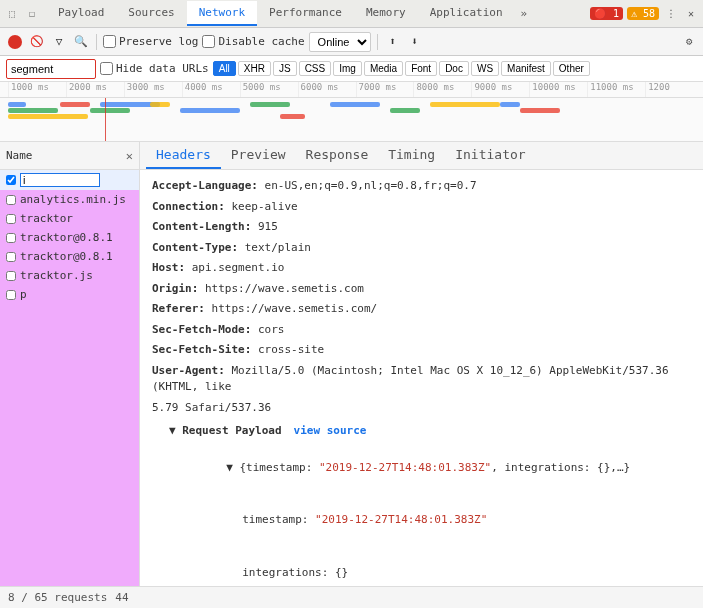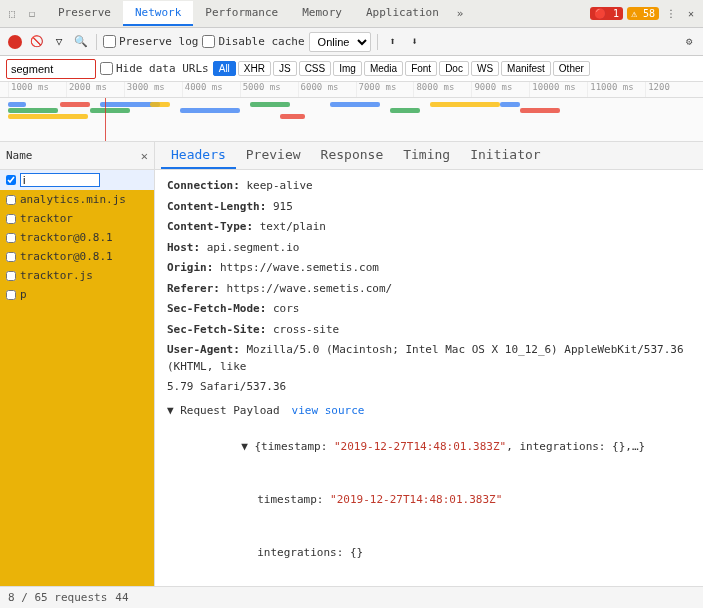--- a/index.html
+++ b/index.html
@@ -210,23 +210,23 @@
     }
 
     
     .main-content {
       display: flex;
       height: calc(608px - 28px - 28px - 26px - 60px - 22px);
     }
 
     
     .left-panel {
-      width: 155px;
+      width: 140px;
       border-right: 1px solid #ddd;
-      background: #eab308;
+      background: #f0abfc;
       overflow-y: auto;
       flex-shrink: 0;
     }
     .panel-header {
       display: flex;
       align-items: center;
       padding: 4px 6px;
       border-bottom: 1px solid #ddd;
       background: #f5f5f5;
       height: 28px;
@@ -317,25 +317,26 @@
       font-weight: 600;
       color: #333;
     }
     .detail-val {
       color: #333;
       font-weight: normal;
     }
     .section-title {
       margin-top: 8px;
       margin-bottom: 4px;
-      font-weight: 400;
-      color: #333;
-      display: flex;
-      align-items: center;
-      gap: 4px;
+      font-weight: 700;
+      color: #333;
+      display: flex;
+      align-items: center;
+      gap: 4px;
+      margin-left: 17px;
     }
     .payload-tree {
       font-family: 'Menlo', monospace;
       font-size: 11px;
       line-height: 1.6;
       padding-left: 8px;
     }
     .payload-line {
       display: block;
       white-space: pre;
@@ -365,21 +366,22 @@
     }
   </style>
 </head>
 <body>
 
 <div class="tab-bar">
   <div class="tab-bar-icons">
     <div class="tab-bar-icon" title="Inspect">⬚</div>
     <div class="tab-bar-icon" title="Device">☐</div>
   </div>
-  <div class="tab">Preserve</div>
+  <div class="tab">Payload</div>
+  <div class="tab">Sources</div>
   <div class="tab active">Network</div>
   <div class="tab">Performance</div>
   <div class="tab">Memory</div>
   <div class="tab">Application</div>
   <div class="tab-more">»</div>
   <div class="tab-bar-right">
     <span class="error-badge">
       🔴 <span>1</span>
     </span>
     <span class="warning-badge">
@@ -516,20 +518,24 @@
     <div class="detail-tabs">
       <div class="detail-tab active">Headers</div>
       <div class="detail-tab">Preview</div>
       <div class="detail-tab">Response</div>
       <div class="detail-tab">Timing</div>
       <div class="detail-tab">Initiator</div>
     </div>
     <div class="detail-content">
 
       <div class="detail-row">
+        <span class="detail-key">Accept-Language:</span>
+        <span class="detail-val">en-US,en;q=0.9,nl;q=0.8,fr;q=0.7</span>
+      </div>
+      <div class="detail-row">
         <span class="detail-key">Connection:</span>
         <span class="detail-val">keep-alive</span>
       </div>
       <div class="detail-row">
         <span class="detail-key">Content-Length:</span>
         <span class="detail-val">915</span>
       </div>
       <div class="detail-row">
         <span class="detail-key">Content-Type:</span>
         <span class="detail-val">text/plain</span>

